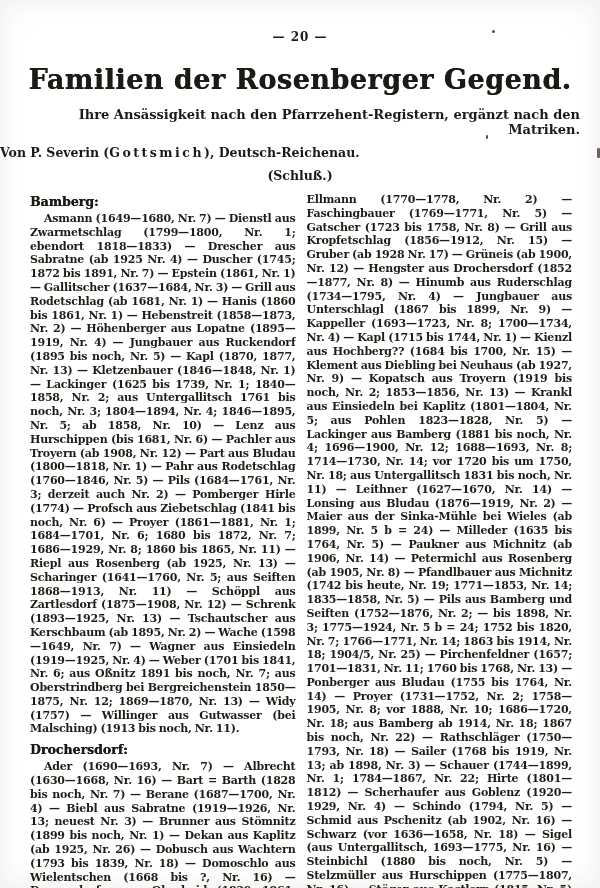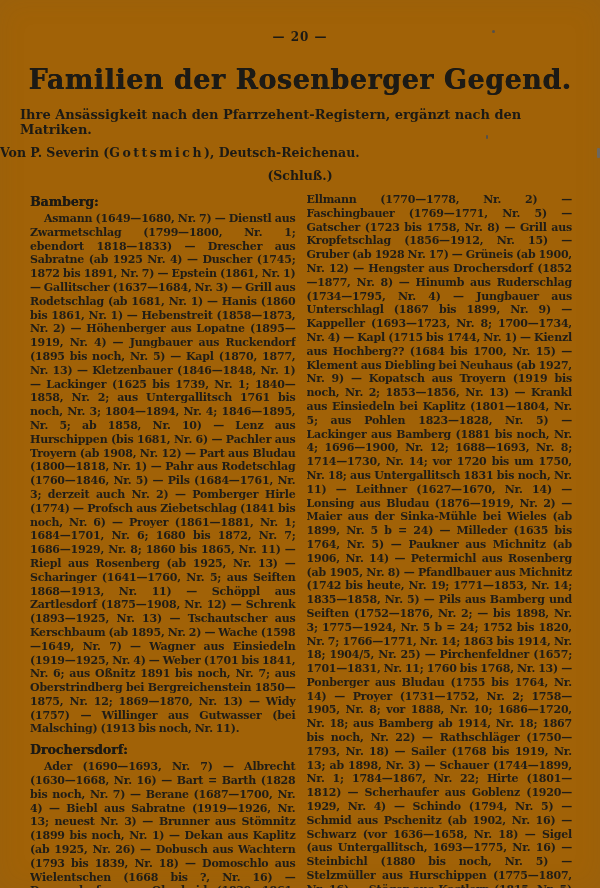--- a/index.html
+++ b/index.html
@@ -1,20 +1,20 @@
 <!DOCTYPE html>
 <html><head>
 <meta charset="utf-8">
 <style>
   html,body { margin:0; padding:0; background:#d8d6d2; }
   .page {
     position:relative;
     width:600px; height:888px;
     margin:0 auto;
-    background:#a16207;
+    background:#ffffff;
     color:#1c1a15;
     font-family:"DejaVu Serif", serif;
     overflow:hidden;
     box-shadow:inset 0 0 28px rgba(90,85,75,0.10);
   }
   .page-number {
     padding-top:30px;
     text-align:center;
     font-size:12px;
     font-weight:bold;
@@ -23,21 +23,21 @@
   .title {
     margin:20px 0 0 0;
     text-align:center;
     font-size:27px;
     font-weight:bold;
     letter-spacing:0.5px;
     text-shadow:0.4px 0 0 currentColor;
   }
   .subtitle {
     margin-top:12px;
-    text-align:left;
+    text-align:right;
     font-size:13px;
     font-weight:bold;
     padding:0 20px;
   }
   .byline {
     margin-top:8px;
     font-size:12.5px;
     font-weight:bold;
   }
   .byline .spaced { letter-spacing:2.5px; }

